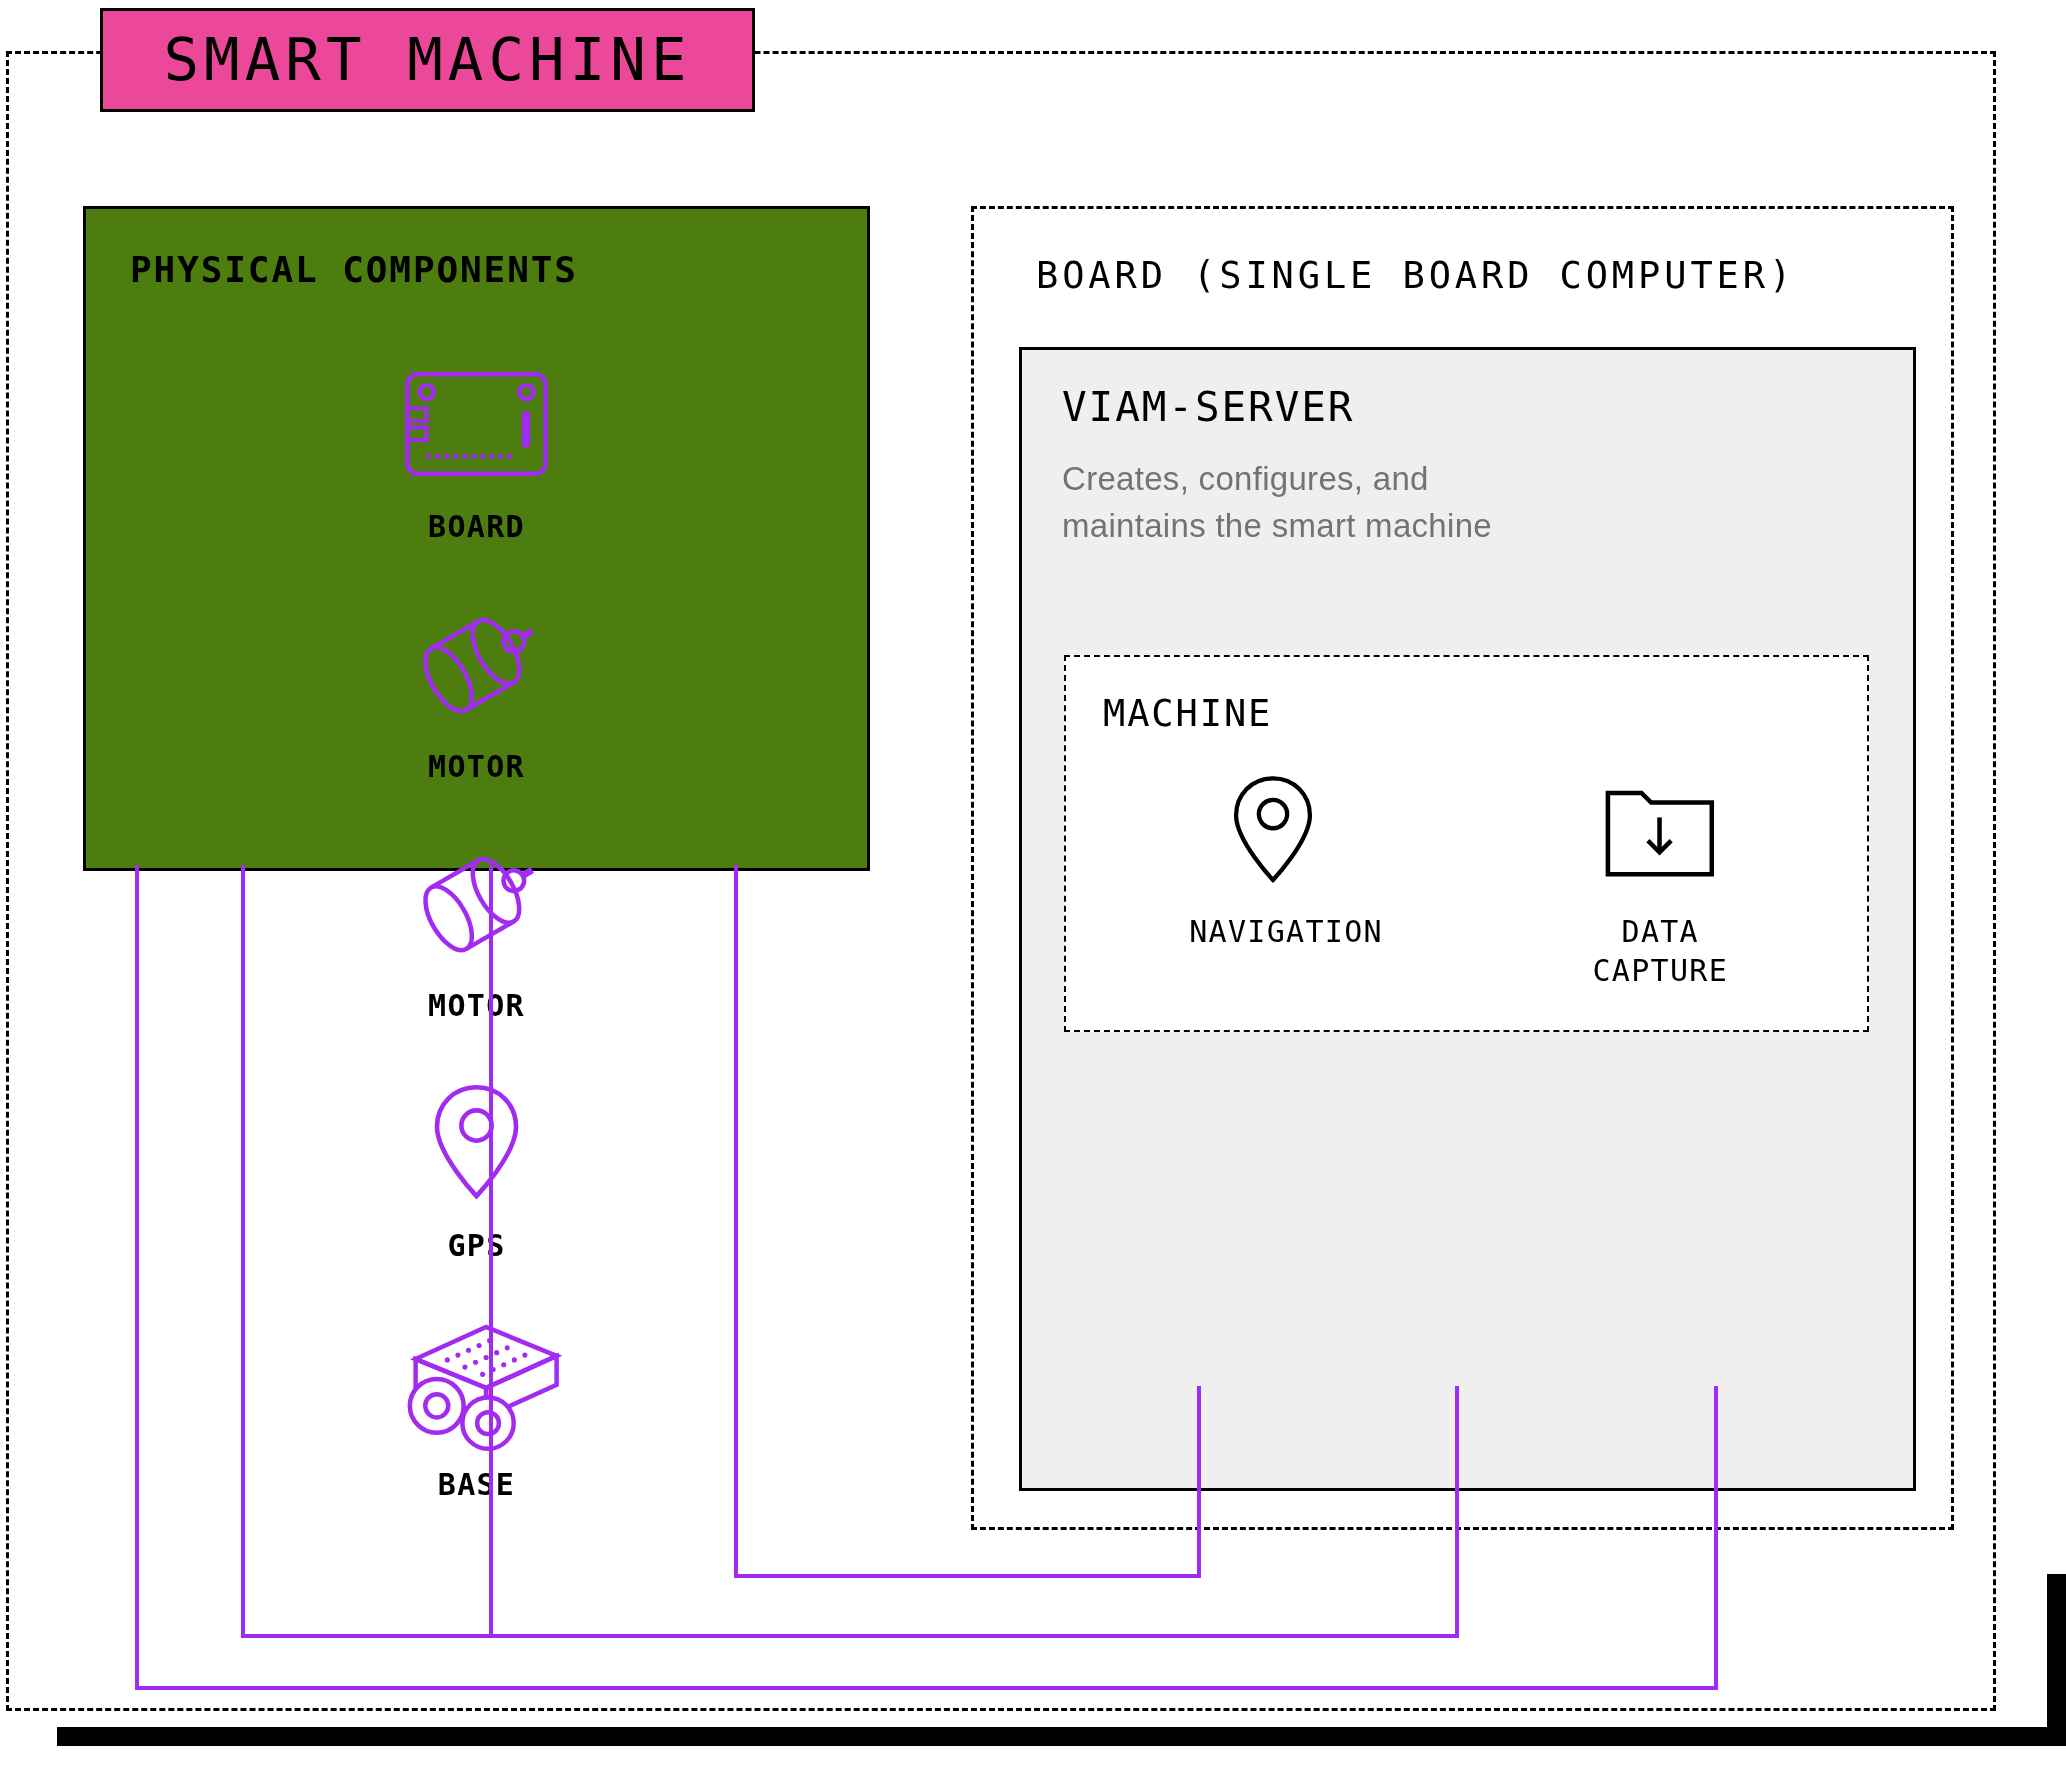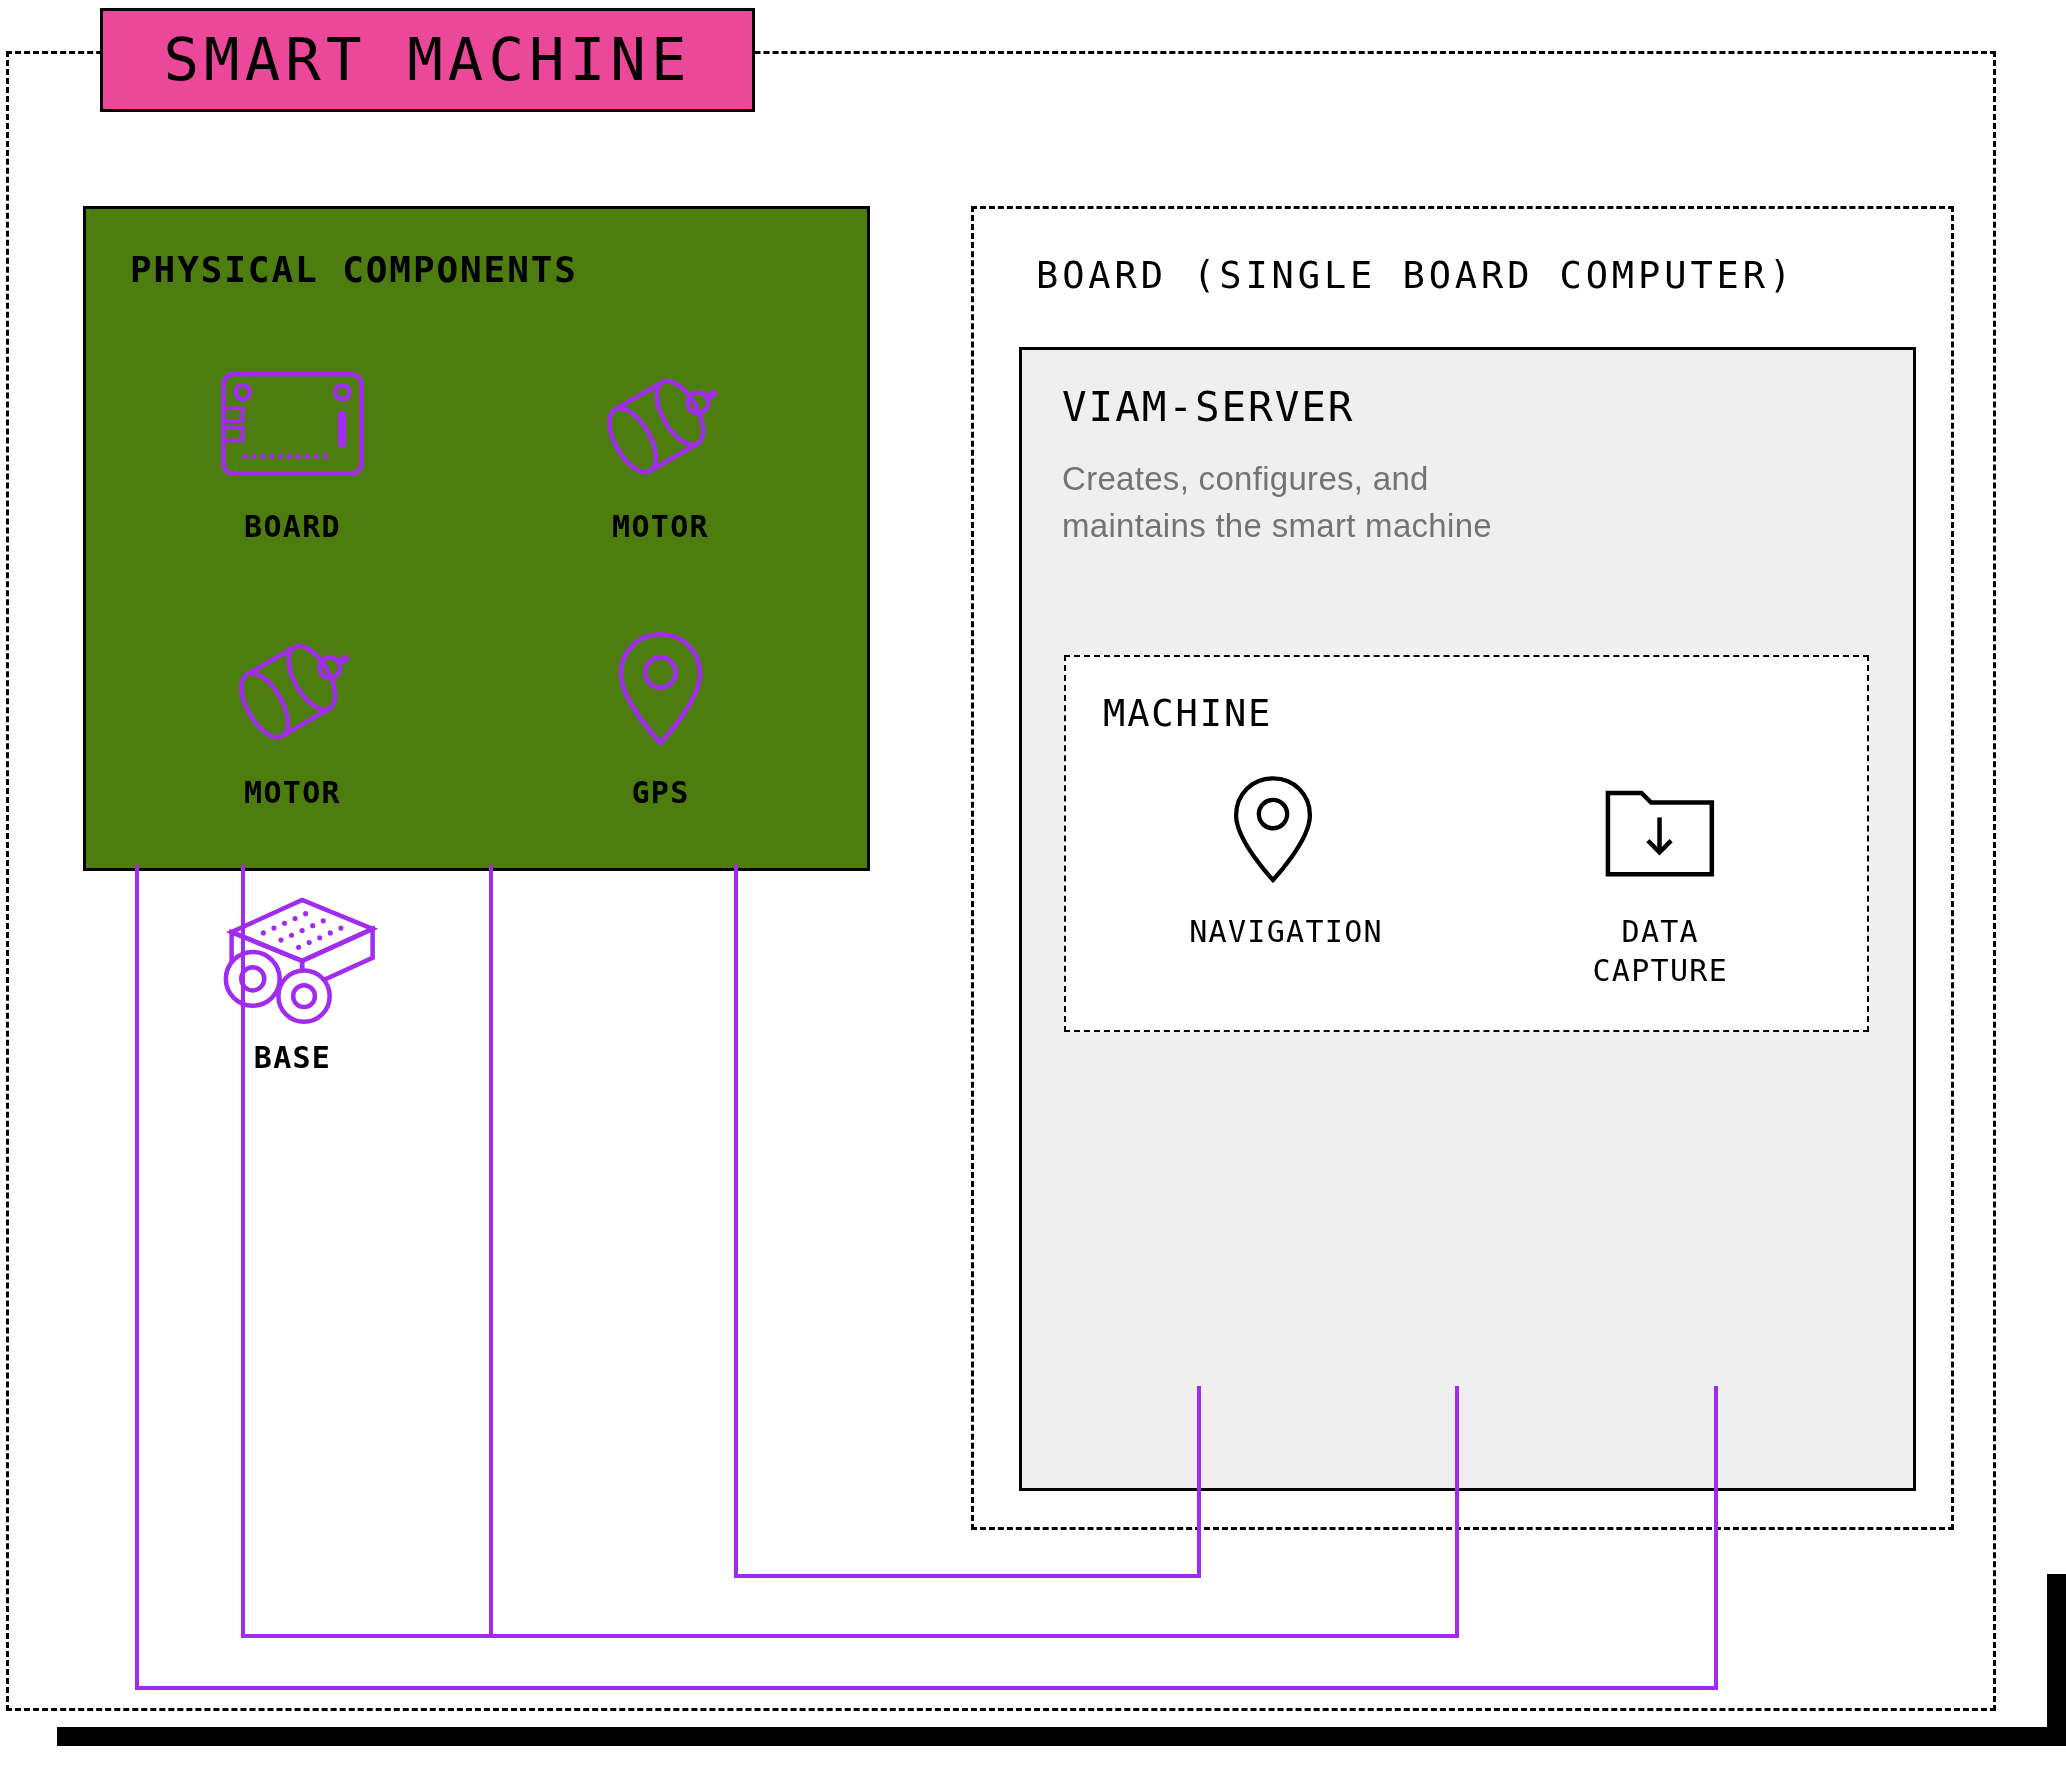--- a/index.html
+++ b/index.html
@@ -15,21 +15,21 @@
 
   
   .title-box{position:absolute;left:100px;top:7.7px;width:649px;height:98px;background:#ec4899;border:3.9px solid #000;
              display:flex;align-items:center;justify-content:center;font-size:59px;letter-spacing:5.1px;z-index:3;}
 
   .panel-title{font-size:36px;letter-spacing:1.9px;white-space:nowrap;}
 
   
   .physical{position:absolute;left:83px;top:206px;width:781px;height:659px;border:3.2px solid #000;background:#4d7c0f;z-index:2;font-weight:bold;}
   .physical .panel-title{position:absolute;left:44px;top:40px;}
-  .pgrid{position:absolute;left:22.5px;top:154px;width:736px;display:grid;grid-template-columns:repeat(2,1fr);row-gap:84px;}
+  .pgrid{position:absolute;left:22.5px;top:154px;width:736px;display:grid;grid-template-columns:repeat(1,1fr);row-gap:58px;}
   .pcell{display:flex;flex-direction:column;align-items:center;}
   .picon{height:122px;display:flex;align-items:center;justify-content:center;color:var(--accent,#A22BF2);}
   .plabel{margin-top:24.4px;font-size:30px;letter-spacing:1.3px;}
 
   
   .board{position:absolute;left:971px;top:206px;width:977px;height:1318px;border:3.2px dashed #000;background:#fff;z-index:2;}
   .board > .panel-title{position:absolute;left:45px;top:45px;font-size:37px;letter-spacing:3.9px;margin-left:17px;}
 
   .server{position:absolute;left:45px;top:138px;width:891px;height:1138px;background:var(--server_bg,#EFEFEF);border:3.2px solid #000;}
   .server-title{position:absolute;left:40px;top:33px;font-size:41px;letter-spacing:1.9px;}

